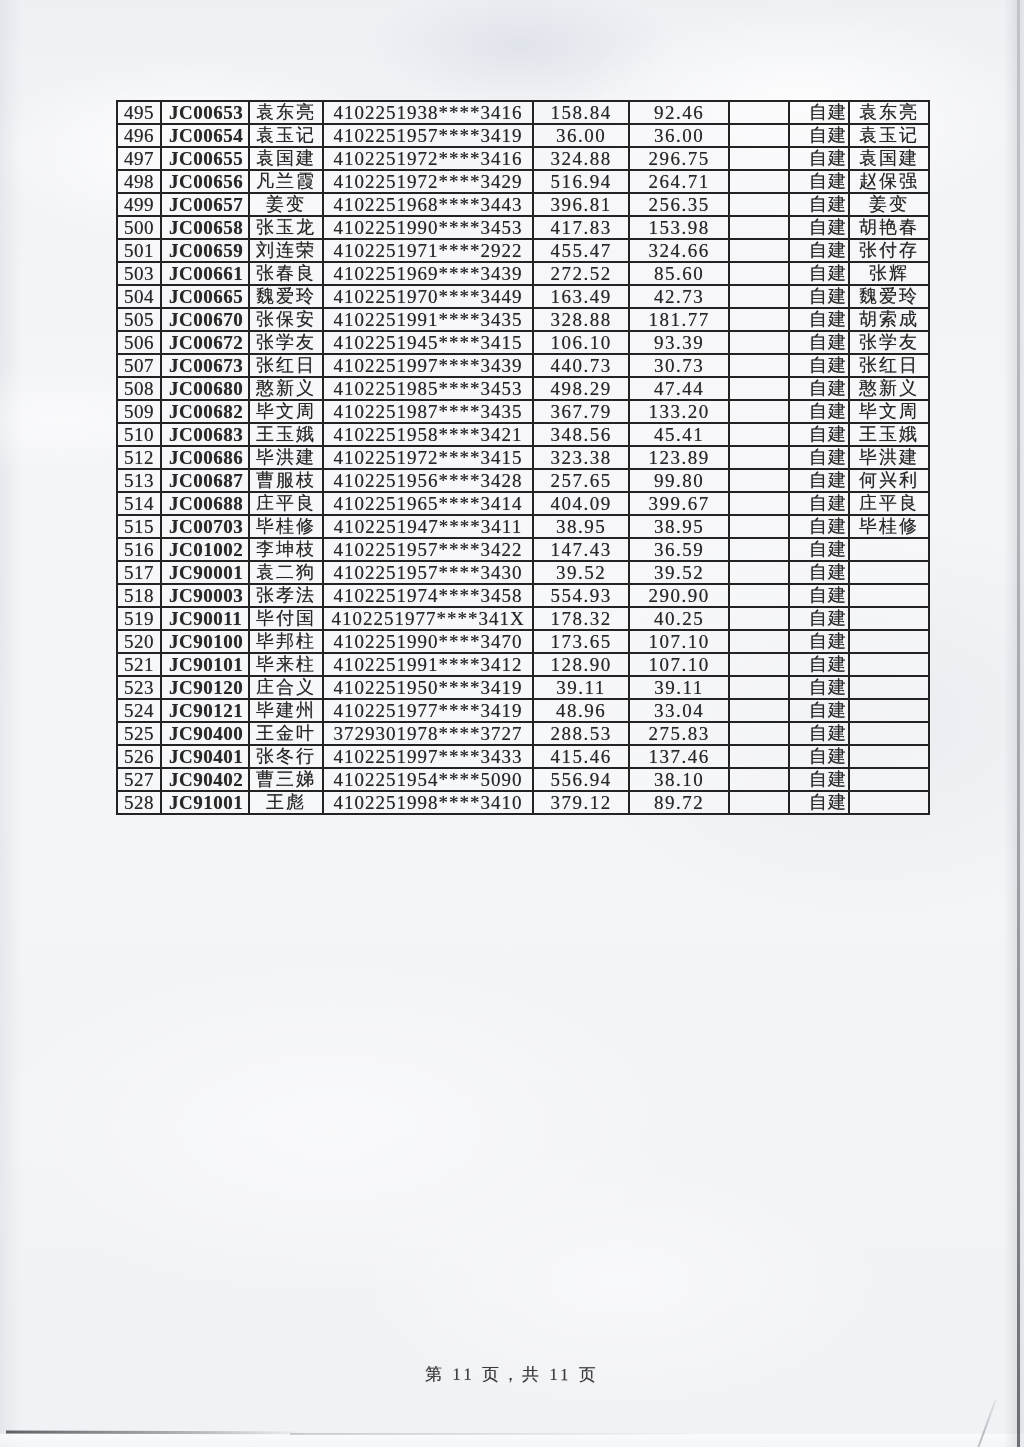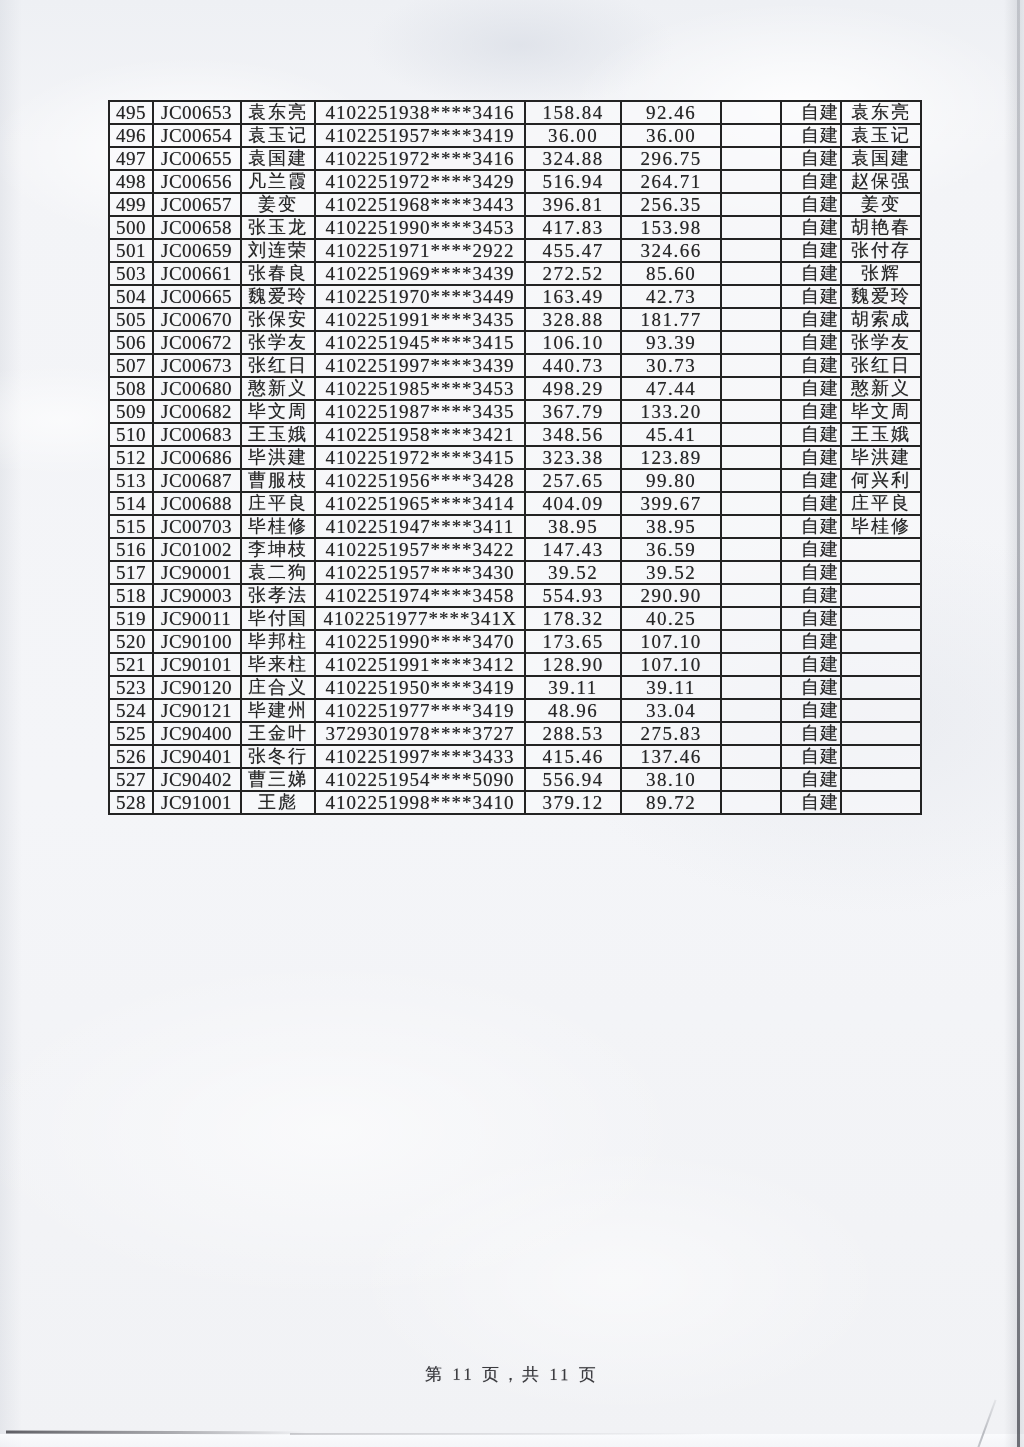--- a/index.html
+++ b/index.html
@@ -18,41 +18,41 @@
       radial-gradient(ellipse 200px 80px at 60px 420px, rgba(255,255,255,0.6), rgba(255,255,255,0) 70%),
       radial-gradient(ellipse 480px 230px at 330px 1130px, rgba(255,255,255,0.55), rgba(255,255,255,0) 75%),
       radial-gradient(ellipse 420px 260px at 870px 720px, rgba(226,229,235,0.55), rgba(226,229,235,0) 75%),
       radial-gradient(ellipse 360px 180px at 620px 1280px, rgba(255,255,255,0.5), rgba(255,255,255,0) 75%),
       linear-gradient(90deg, rgba(205,209,217,0.35) 0px, rgba(205,209,217,0) 22px),
       linear-gradient(180deg, #eef0f4 0%, #f3f4f7 10%, #f4f5f8 55%, #f1f2f5 100%);
   }
 
   table.data-table {
     position: absolute;
-    left: 108px;
+    left: 116px;
     top: 100px;
     width: 812px;
     border-collapse: collapse;
     table-layout: fixed;
     background: rgba(250,250,252,0.55);
   }
   .data-table td {
     border: 2px solid #232323;
     height: 20.96px;
     padding: 0;
     font-size: 19px;
     line-height: 21px;
     white-space: nowrap;
     overflow: hidden;
     text-align: center;
     color: #272727;
     text-shadow: 0 0 0.7px rgba(55,55,60,0.65);
   }
   .data-table td.col-seq       { letter-spacing: 0.5px; }
-  .data-table td.col-code      { text-align: left; padding-left: 7px; letter-spacing: 0.5px; }
+  .data-table td.col-code      { text-align: left; padding-left: 7px; letter-spacing: 0.5px; font-weight: bold; }
   .data-table td.col-name      { font-size: 18px; letter-spacing: 2px; }
   .data-table td.col-id_number { letter-spacing: 1px; }
   .data-table td.col-amount_1,
   .data-table td.col-amount_2  { letter-spacing: 1.5px; }
   .data-table td.col-build_type{ text-align: left; padding-left: 19px; font-size: 18px; letter-spacing: 1px; }
   .data-table td.col-name_2    { font-size: 18px; letter-spacing: 2px; }
 
   .footer {
     position: absolute;
     left: 0;

